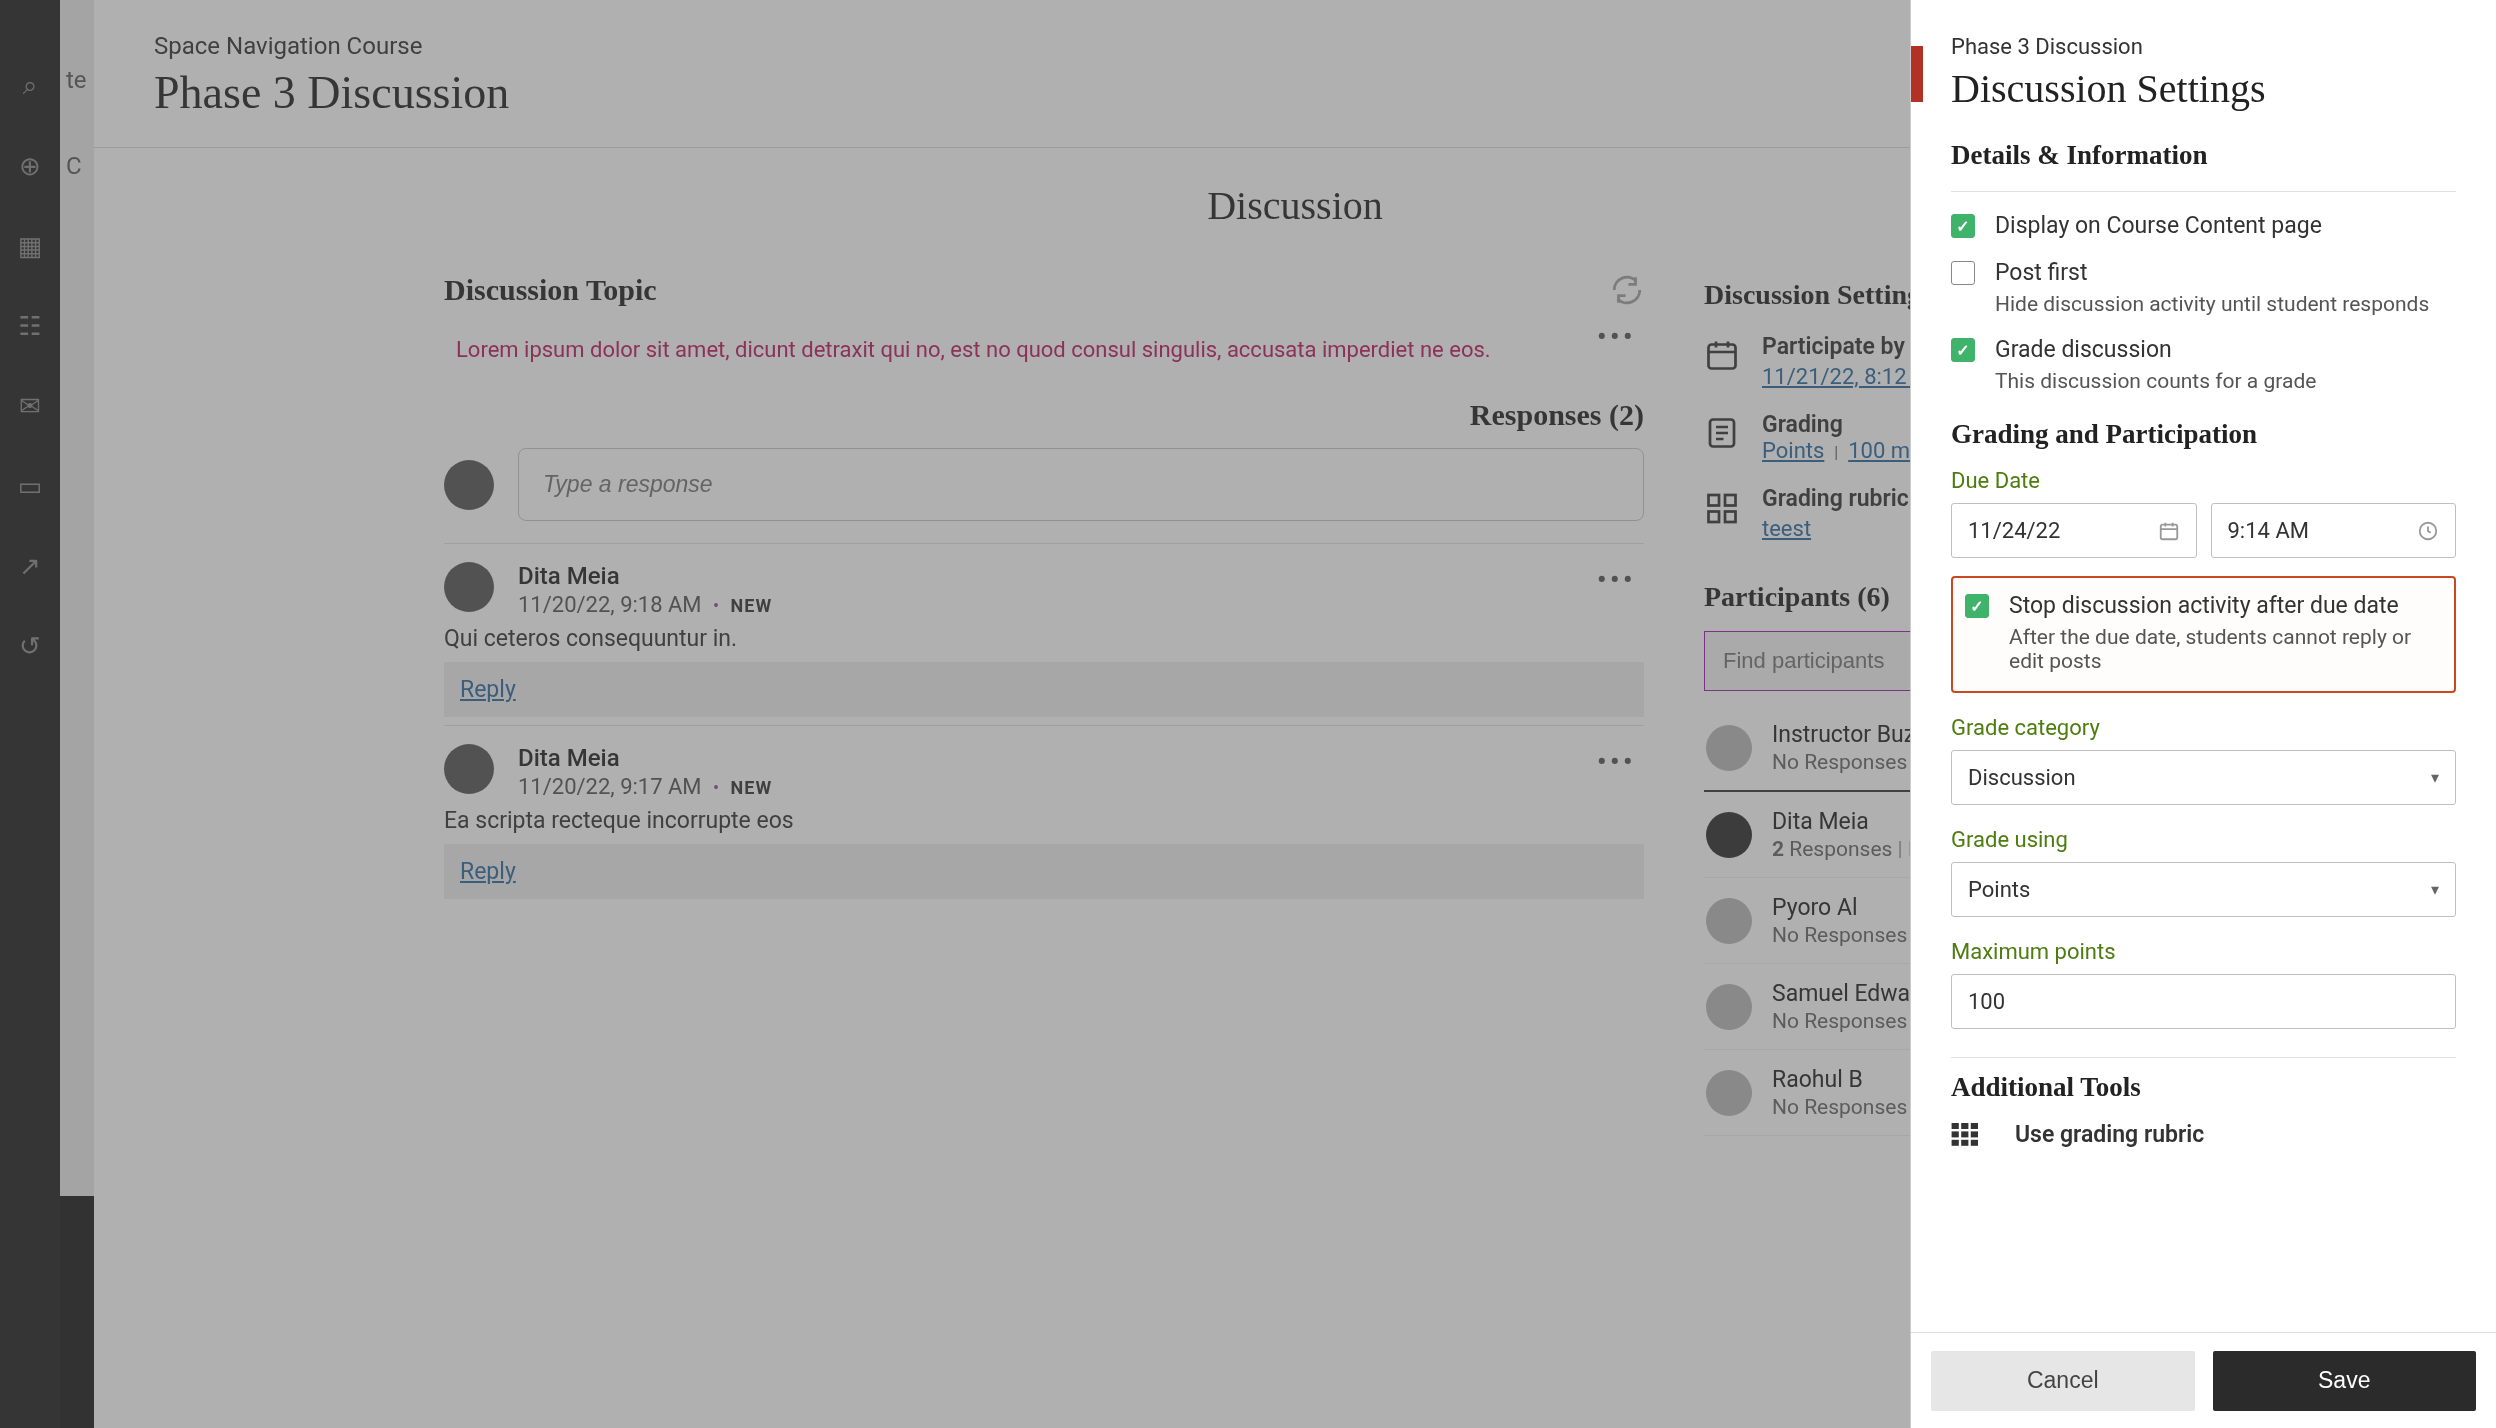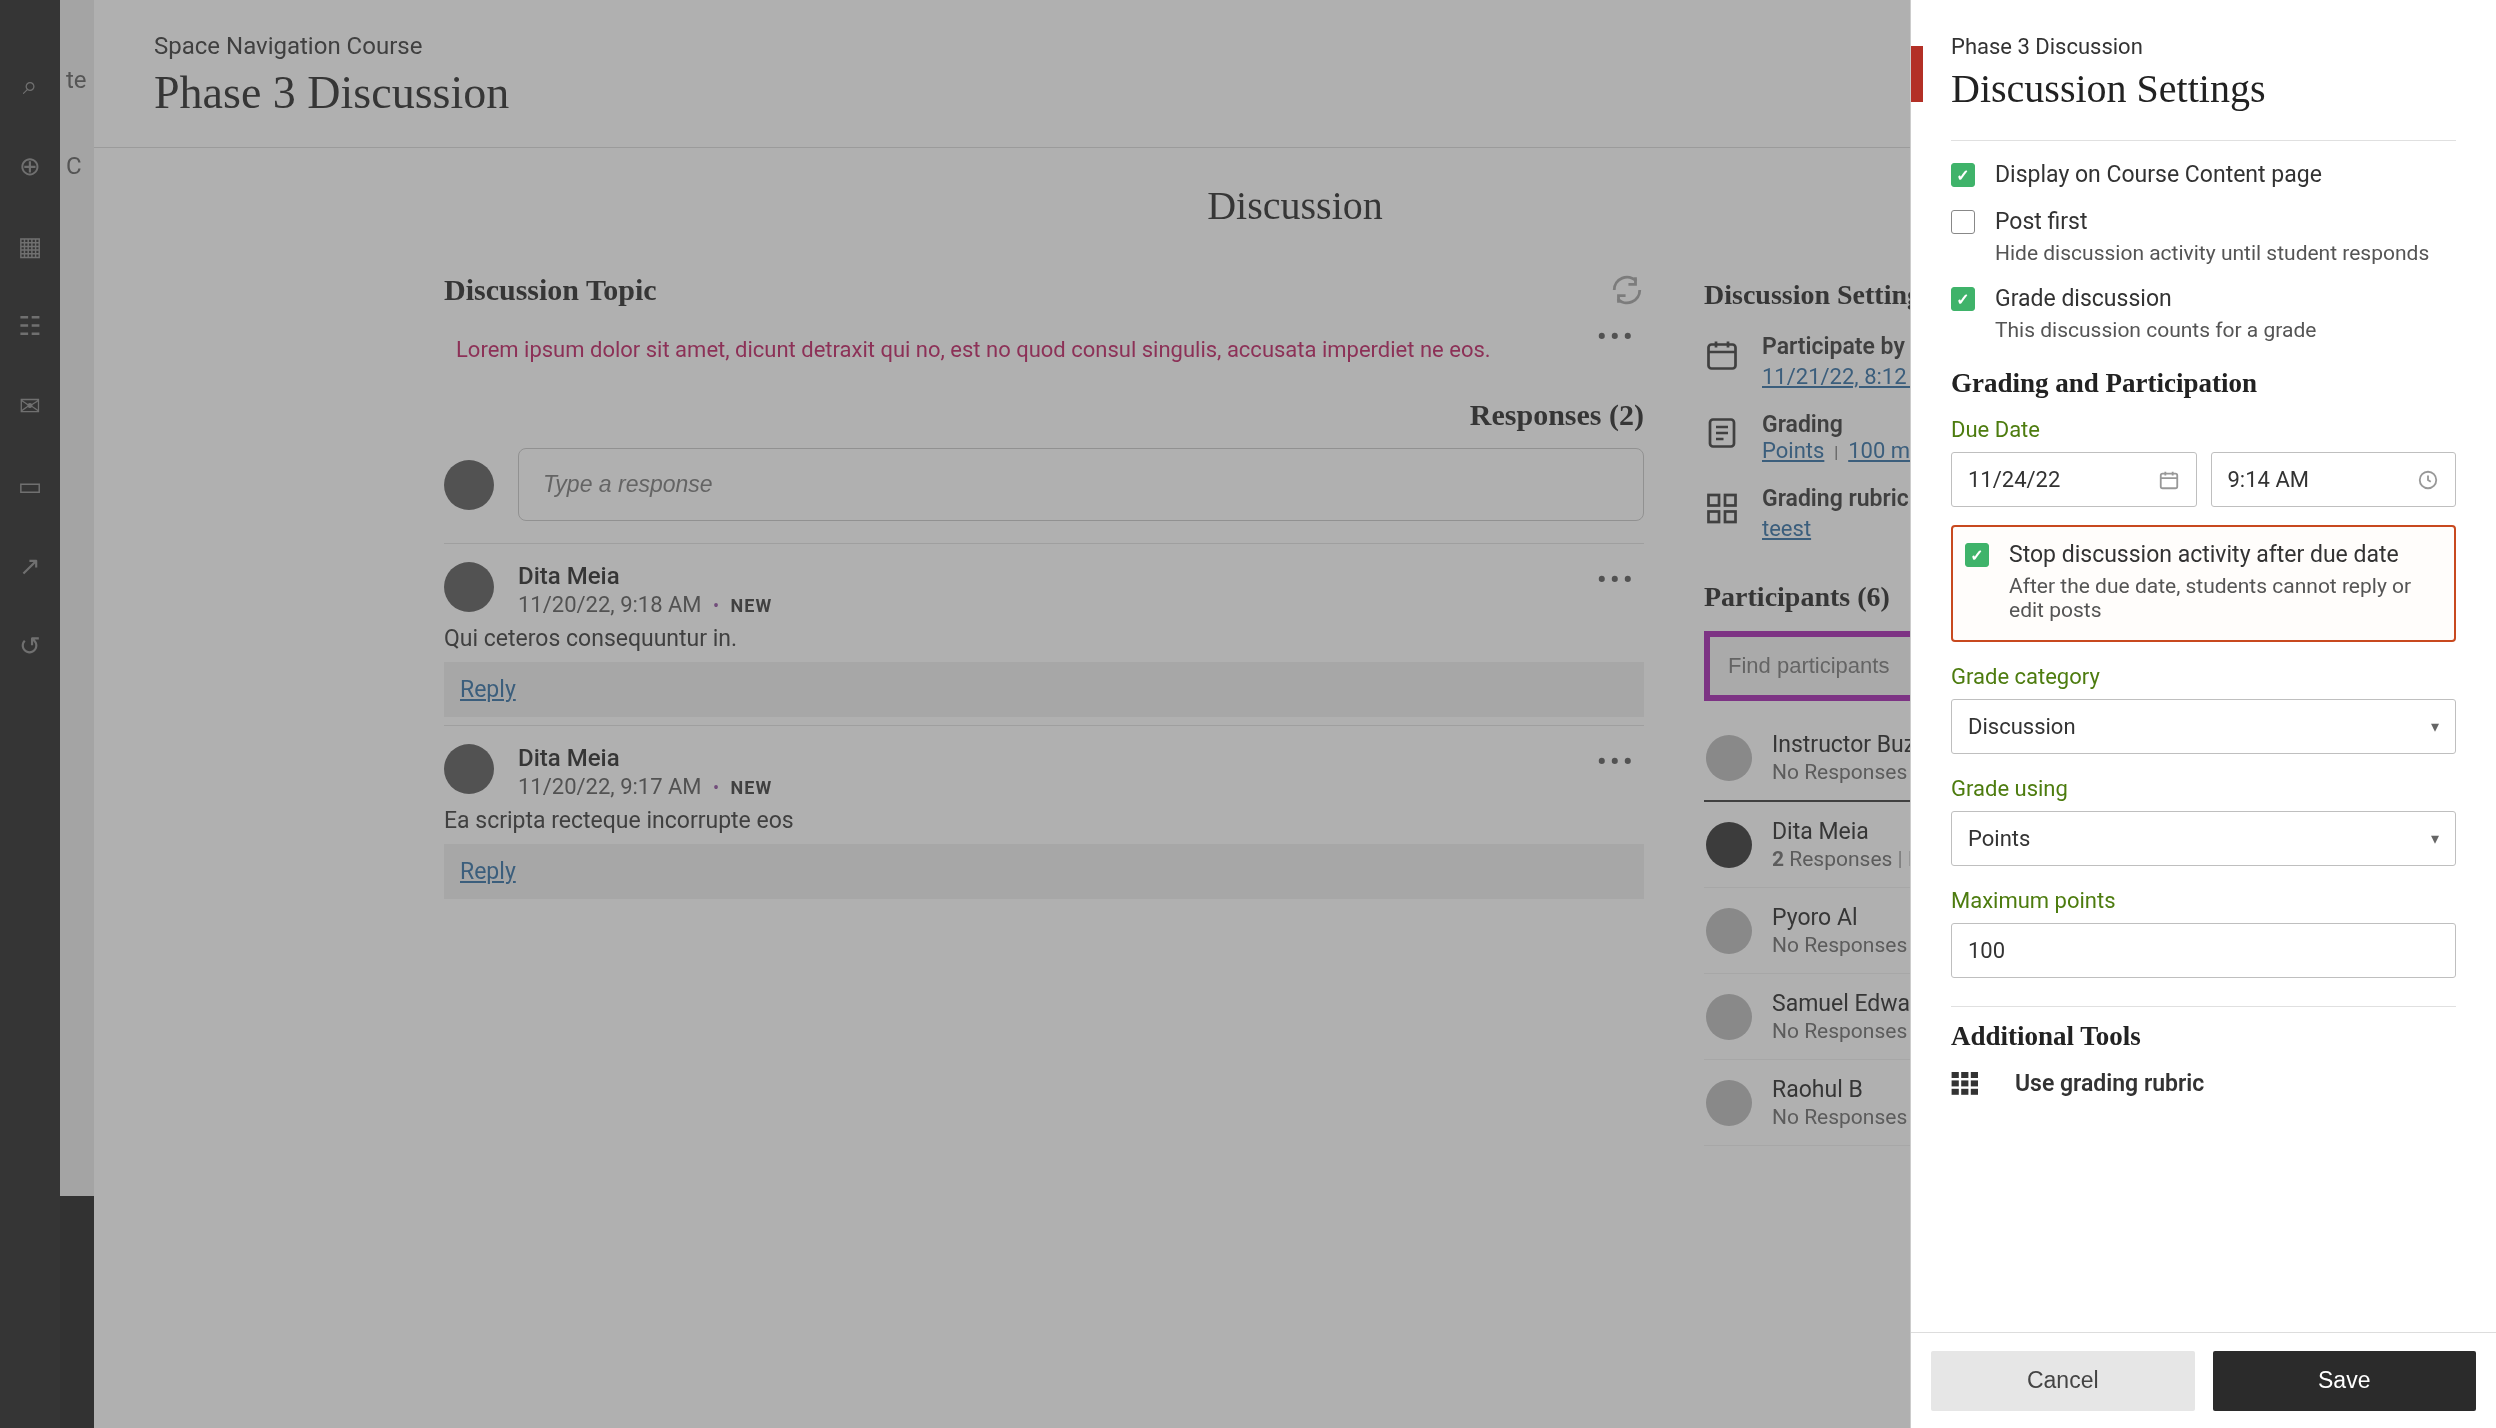--- a/index.html
+++ b/index.html
@@ -75,21 +75,21 @@
 
   
   .side-h { font-family: Georgia, serif; font-size:28px; color:#222; font-weight:600; margin:26px 0 18px 0;}
   .setting-item { display:flex; gap:22px; align-items:flex-start; margin:22px 0;}
   .setting-icon { width:36px; height:36px; margin-top:4px; flex-shrink:0;}
   .setting-label { font-size:23px; color:#333; font-weight:600;}
   .setting-link { color:#2b6aa1; text-decoration:underline; font-size:22px; display:block; margin-top:4px;}
   .sep-pipe { color:#666; margin:0 6px;}
 
   .participants-search {
-    width:100%; border:6px solid #a21caf; background:#f4f4f4; padding:16px 18px; font-size:22px;
+    width:100%; border:1px solid #a21caf; background:#f4f4f4; padding:16px 18px; font-size:22px;
     color:#8a8a8a; margin-bottom:14px;
   }
   .plist-item { display:flex; gap:20px; align-items:center; padding:16px 2px; border-bottom:1px solid #eee;}
   .plist-item:first-of-type { border-bottom:2px solid #333;}
   .pname { font-size:23px; color:#222;}
   .pstats { font-size:21px; color:#666; margin-top:2px;}
   .plus-more { text-align:right; color:#2b6aa1; text-decoration:underline; font-size:22px; padding:18px 8px 0 0;}
 
   
   .dim {
@@ -327,20 +327,21 @@
 
   <div class="dim"></div>
 
   <div class="settings-panel">
     <div class="close-btn">
       
     </div>
     <div class="settings-crumb">Phase 3 Discussion</div>
     <div class="settings-title">Discussion Settings</div>
 
+    <div class="section-h">Details &amp; Information</div>
     <div class="section-divider"></div>
 
     <div class="chk-row">
       <div class="chk checked"></div>
       <div class="chk-label">Display on Course Content page</div>
     </div>
 
     <div class="chk-row">
       <div class="chk"></div>
       <div>

